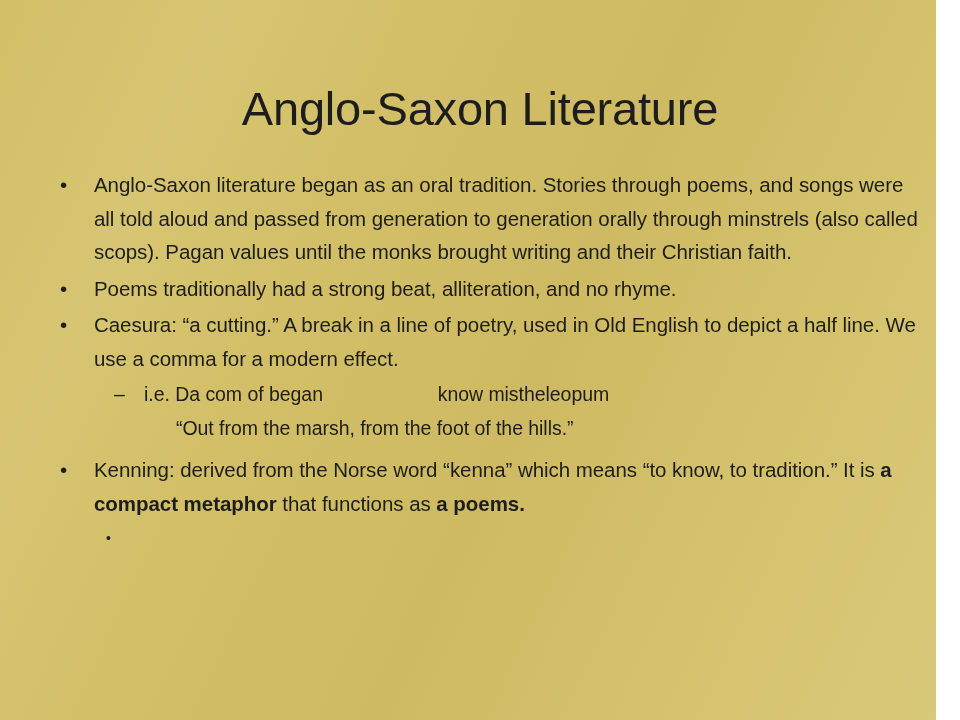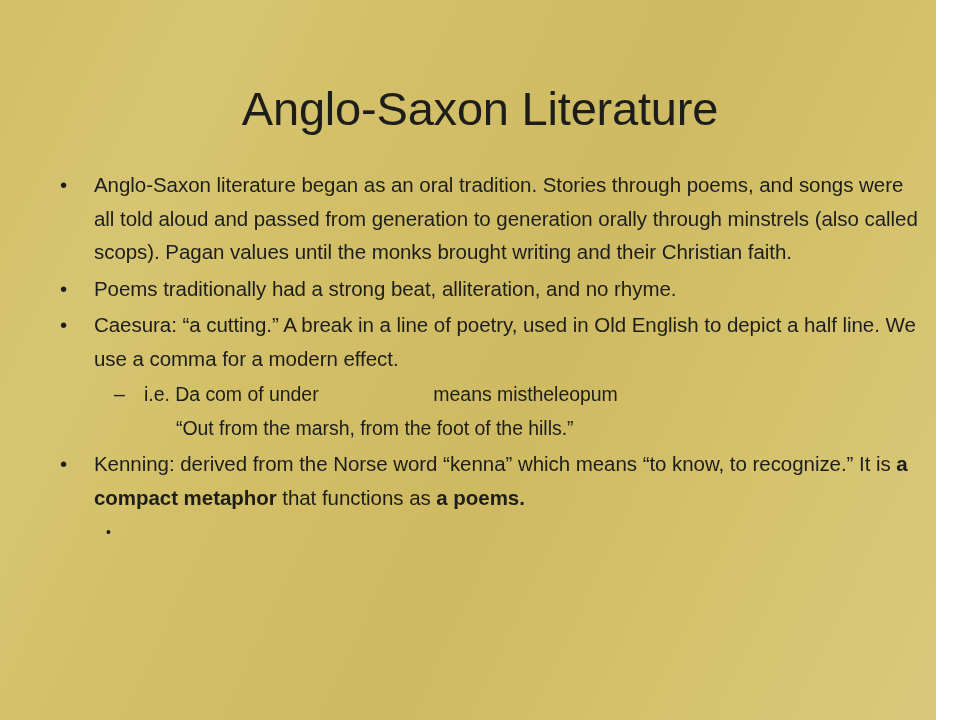--- a/index.html
+++ b/index.html
@@ -110,21 +110,21 @@
     width: 104px;
   }
 
   
   .quote-line {
     position: relative;
     padding-left: 128px;
     font-size: 19.5px;
     line-height: 34px;
     letter-spacing: -0.05px;
-    margin-bottom: 2px;
+    margin-bottom: 8px;
   }
 
   
   .lvl2-round {
     position: relative;
     padding-left: 86px;
     font-size: 18px;
     line-height: 31px;
     font-family: "Liberation Sans", sans-serif;
     letter-spacing: 0.1px;
@@ -161,32 +161,32 @@
         <span class="para-text">Poems traditionally had a strong beat, alliteration, and no rhyme.</span>
       </div>
 
       <div class="lvl1">
         <span class="bullet-dot">•</span>
         <span class="para-text">Caesura: “a cutting.” A break in a line of poetry, used in Old English to depict a half line. We use a comma for a modern effect.</span>
       </div>
 
       <div class="lvl2">
         <span class="bullet-dash">–</span>
-        <span>i.e. Da com of under</span>
+        <span>i.e. Da com of began</span>
         <span class="caesura-gap"></span>
-        <span>means mistheleopum</span>
+        <span>know mistheleopum</span>
       </div>
 
       <div class="quote-line">
         <span>“Out from the marsh, from the foot of the hills.”</span>
       </div>
 
       <div class="lvl1">
         <span class="bullet-dot">•</span>
-        <span class="para-text"><span>Kenning: derived from the Norse word “kenna” which means “to know, to recognize.”  It is </span><b>a compact metaphor</b><span> that functions as </span><b>a poems.</b></span>
+        <span class="para-text"><span>Kenning: derived from the Norse word “kenna” which means “to know, to tradition.”  It is </span><b>a compact metaphor</b><span> that functions as </span><b>a poems.</b></span>
       </div>
 
       <div class="lvl2-round">
         <span class="bullet-dot-sm">•</span>
       </div>
 
     </div>
   </div>
 </div>
 

